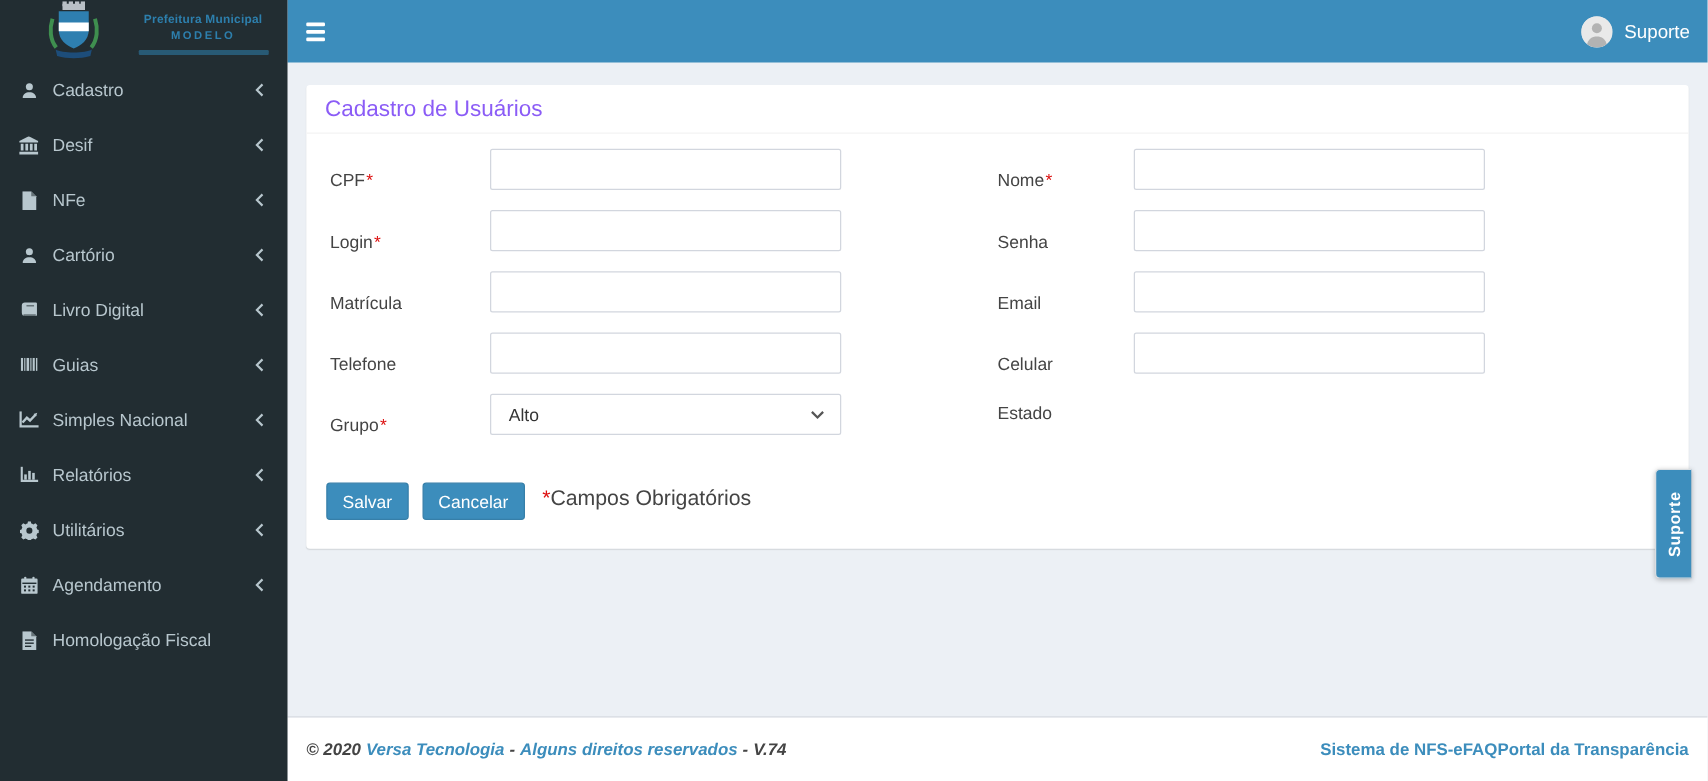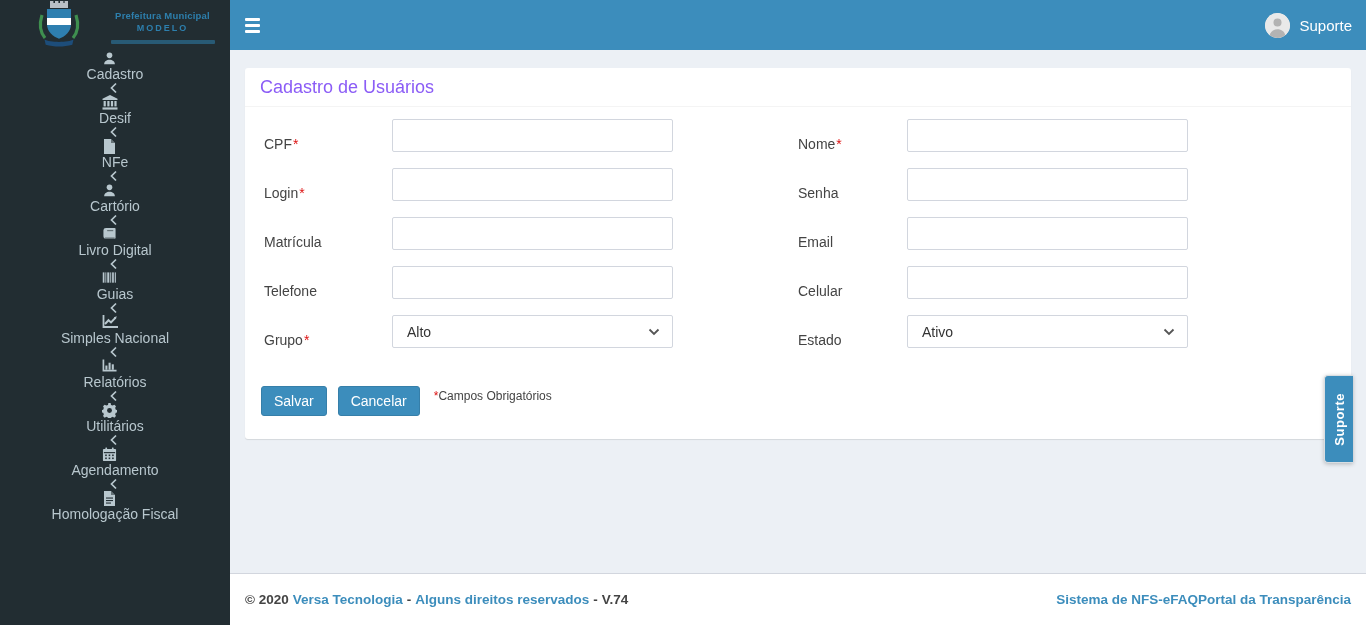--- a/index.html
+++ b/index.html
@@ -10,21 +10,21 @@
   .sidebar { position:absolute; left:0; top:0; bottom:0; width:230px;
     background:#222d32; z-index:30; }
   .logo { position:relative; height:52px; }
   .crest { position:absolute; left:31px; top:1px; }
   .logo-text { position:absolute; left:100px; top:10px; width:125px; text-align:center; }
   .logo-line1 { font-size:9.5px; font-weight:bold; color:#2d7fad; letter-spacing:.2px; }
   .logo-line2 { font-size:9px; font-weight:bold; color:#2d7fad; letter-spacing:2px; margin-top:2px; }
   .logo-tagline { height:4px; width:104px; margin:7px auto 0; background:rgba(45,127,173,.55); border-radius:1px; }
   .menu { position:absolute; top:50px; left:0; right:0; }
   .menu-item { height:44px; display:flex; align-items:center; padding:0 15px;
-    color:#b8c7ce; font-size:14px; cursor:pointer;flex-direction:column; }
+    color:#b8c7ce; font-size:14px; cursor:pointer; }
   .micon { width:16px; height:16px; margin-right:11px; flex:0 0 16px; display:flex;
     align-items:center; justify-content:center; }
   .mlabel { flex:1; white-space:nowrap; }
   .chev { flex:0 0 auto; margin-right:3px; }
 
   
   .topbar { position:absolute; left:230px; right:0; top:0; height:50px;
     background:#3c8dbc; z-index:20; display:flex; align-items:center; }
   .hamburger { width:45px; height:50px; display:flex; flex-direction:column;
     justify-content:center; align-items:center; gap:3px; cursor:pointer; }
@@ -52,35 +52,35 @@
     font-family:"Liberation Sans","DejaVu Sans",sans-serif; }
   .tselect { width:281px; height:33px; border:1px solid #d2d6de; border-radius:2px;
     background:#fff; display:flex; align-items:center; padding:0 12px 0 14px;
     font-size:14px; color:#333; cursor:pointer; }
   .tselect .sel-val { flex:1; }
   .card-actions { display:flex; align-items:flex-start; padding:22px 15px 23px 16px; }
   .btn { border:1px solid #367fa9; background:#3c8dbc; color:#fff; font-size:14px;
     border-radius:3px; padding:6px 12px; height:30px; cursor:pointer;
     font-family:"Liberation Sans","DejaVu Sans",sans-serif; }
   .btn + .btn { margin-left:11px; }
-  .req-note { margin-left:13px; font-size:12px; color:#444; padding-top:3px; }
+  .req-note { margin-left:13px; font-size:17px; color:#444; padding-top:3px; }
 
   
   .support-tab { position:absolute; right:13px; top:375px; width:29px; height:88px;
     background:#3c8dbc; border:1px solid #d9dee2; border-right:none;
     border-radius:4px 0 0 4px; box-shadow:0 1px 4px rgba(0,0,0,.25);
     display:flex; align-items:center; justify-content:center; cursor:pointer; z-index:25; }
   .support-tab span { writing-mode:vertical-rl; transform:rotate(180deg);
     color:#fff; font-size:13px; font-weight:bold; letter-spacing:.5px; }
 
   
   .footer { position:absolute; left:230px; right:0; bottom:0; height:52px; background:#fff;
     border-top:1px solid #d2d6de; display:flex; align-items:center;
     justify-content:space-between; padding:0 15px; font-size:13.5px; }
-  .footer-left { color:#444; font-weight:bold; }
+  .footer-left { color:#444; font-weight:bold;font-style:italic; }
   .fpart { margin-right:4px; }
   .flink { color:#3c8dbc; font-weight:bold; text-decoration:none; cursor:pointer; }
   .footer-links { display:flex; }
 
   svg { display:block; }
 </style>
 </head>
 <body>
 
 <div class="sidebar">
@@ -345,26 +345,20 @@
         <div class="frow">
           <label class="flabel"><span>Email</span><span class="req"></span></label>
           <input class="tinput" value="" style="">
         </div>
         <div class="frow">
           <label class="flabel"><span>Celular</span><span class="req"></span></label>
           <input class="tinput" value="" style="">
         </div>
         <div class="frow">
           <label class="flabel"><span>Estado</span><span class="req"></span></label>
-          <div class="tselect">
-            <span class="sel-val">Ativo</span>
-            <svg width="12" height="8" viewBox="0 0 12 8">
-                <polyline points="1.5,1.5 6,6 10.5,1.5" fill="none" stroke="#555" stroke-width="1.8"></polyline>
-              </svg>
-          </div>
         </div>
       </div>
     </div>
 
     <div class="card-actions">
       <button class="btn">Salvar</button>
       <button class="btn">Cancelar</button>
       <span class="req-note"><span class="req">*</span><span>Campos Obrigatórios</span></span>
     </div>
   </div>

